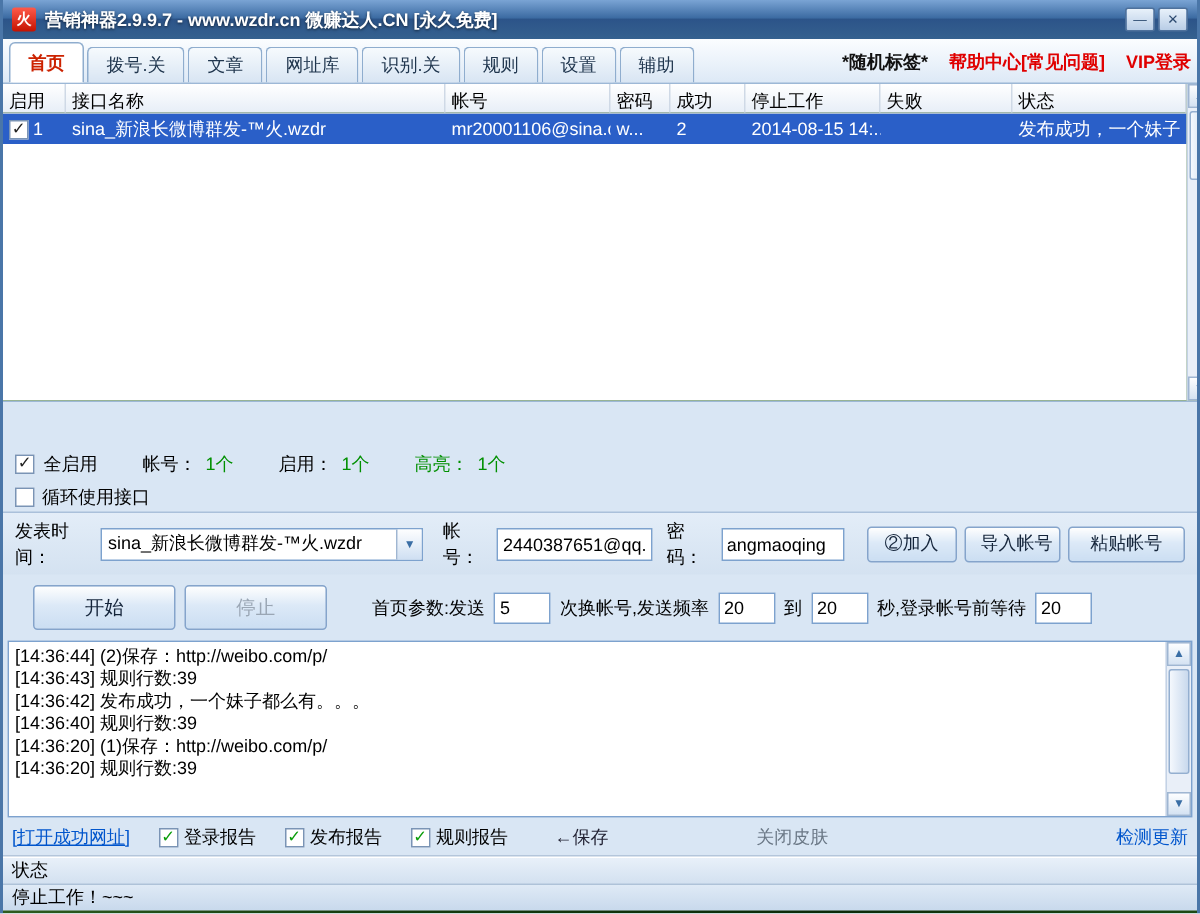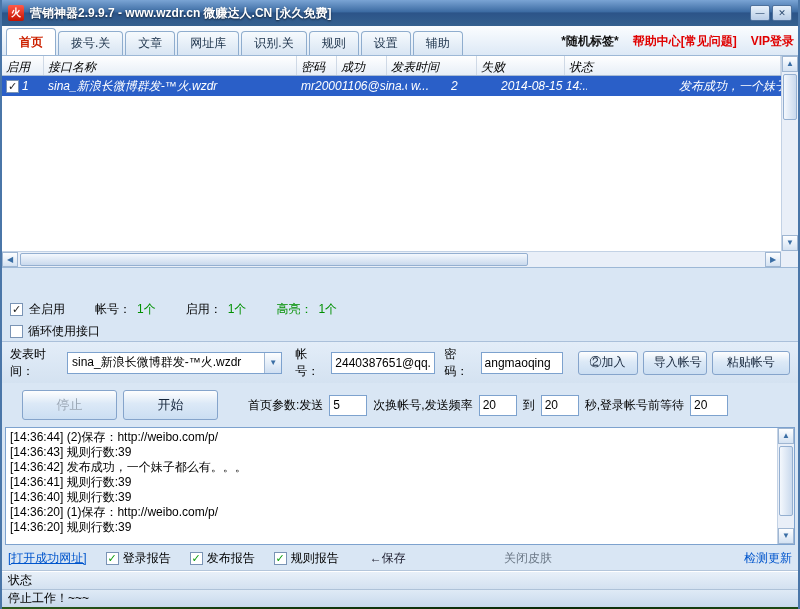--- a/index.html
+++ b/index.html
@@ -16,21 +16,21 @@
 
   
   .tabbar { height:30px; flex:0 0 30px; background:linear-gradient(#fbfdff,#dde9f6); display:flex; align-items:flex-end; padding:0 4px; border-bottom:1px solid #9db8d6; }
   .tab { height:24px; padding:0 12px; margin-right:2px; display:flex; align-items:center; background:linear-gradient(#f6fafd,#d8e5f3); border:1px solid #8fadce; border-bottom:none; border-radius:4px 4px 0 0; cursor:pointer; color:#1c3least0; color:#20364e; }
   .tab.active { background:#fff; color:#cc2200; font-weight:bold; height:27px; }
   .tabbar-right { margin-left:auto; display:flex; align-items:center; gap:14px; padding-bottom:5px; }
   .tag-label { color:#111; font-weight:bold; }
   .link-red { color:#e00000; font-weight:bold; cursor:pointer; }
 
   
-  .tablewrap { flex:0 0 212px; display:flex; flex-direction:column; background:#4d7c0f; border-bottom:1px solid #9db8d6;font-style:italic; }
+  .tablewrap { flex:0 0 212px; display:flex; flex-direction:row; background:#4d7c0f; border-bottom:1px solid #9db8d6; }
   .table-main { flex:1; display:flex; }
   .table-cols { flex:1; display:flex; flex-direction:column; overflow:hidden; }
   .thead { display:flex; height:20px; flex:0 0 20px; background:linear-gradient(#ffffff,#e7eef7); border-bottom:1px solid #a9bcd4; }
   .th { padding:3px 4px 0 4px; border-right:1px solid #cfd9e6; font-weight:normal; white-space:nowrap; overflow:hidden; }
   .tbody { flex:1; background:#fff; position:relative; }
   .trow { display:flex; height:20px; background:#2a5fc8; color:#fff; align-items:center; }
   .td { padding:0 4px; white-space:nowrap; overflow:hidden; height:20px; line-height:20px; }
   .c0{width:42px;flex:0 0 42px;} .c1{width:253px;flex:0 0 253px;} .c2{width:110px;flex:0 0 110px;}
   .c3{width:40px;flex:0 0 40px;} .c4{width:50px;flex:0 0 50px;} .c5{width:90px;flex:0 0 90px;}
   .c6{width:88px;flex:0 0 88px;} .c7{flex:1;}
@@ -133,23 +133,24 @@
       <span class="link-red">VIP登录</span>
     </div>
   </div>
 
   <div class="tablewrap">
     <div class="table-main">
       <div class="table-cols">
         <div class="thead">
           <div class="th c0">启用</div>
           <div class="th c1">接口名称</div>
+          <div class="th c2">帐号</div>
           <div class="th c3">密码</div>
           <div class="th c4">成功</div>
-          <div class="th c5">发表时间</div>
+          <div class="th c5">停止工作</div>
           <div class="th c6">失败</div>
           <div class="th c7">状态</div>
         </div>
         <div class="tbody">
           <div class="trow">
             <div class="td c0" style="display:flex;align-items:center;gap:3px;">
               <span class="cb checked"></span>
               <span>1</span>
             </div>
             <div class="td c1">sina_新浪长微博群发-™火.wzdr</div>
@@ -207,41 +208,40 @@
     <span style="margin-left:8px;">帐号：</span>
     <input class="tinput acct-input" value="2440387651@qq." style="">
     <span style="margin-left:4px;">密码：</span>
     <input class="tinput pwd-input" value="angmaoqing" style="">
     <button class="btn" style="margin-left:10px;width:66px;">②加入</button>
     <button class="btn" style="width:64px;">导入帐号</button>
     <button class="btn" style="width:87px;">粘贴帐号</button>
   </div>
 
   <div class="ctrlrow">
+    <button class="btn big">开始</button>
     <button class="btn big disabled">停止</button>
-    <button class="btn big">开始</button>
     <span class="ctrl-gap"></span>
     <span>首页参数:发送</span>
     <input class="tinput num-input" value="5" style="">
     <span>次换帐号,发送频率</span>
     <input class="tinput num-input" value="20" style="">
     <span>到</span>
     <input class="tinput num-input" value="20" style="">
     <span>秒,登录帐号前等待</span>
     <input class="tinput num-input" value="20" style="">
   </div>
 
 
   <div class="logwrap">
     <div class="logbox">
       <div class="loglines">
         <div class="logline">[14:36:44] (2)保存：http://weibo.com/p/</div>
         <div class="logline">[14:36:43] 规则行数:39</div>
         <div class="logline">[14:36:42] 发布成功，一个妹子都么有。。。</div>
-        <div class="logline">[14:36:41] 规则行数:39</div>
         <div class="logline">[14:36:40] 规则行数:39</div>
         <div class="logline">[14:36:20] (1)保存：http://weibo.com/p/</div>
         <div class="logline">[14:36:20] 规则行数:39</div>
       </div>
       <div class="log-vscroll">
         <div class="sb-btn">▲</div>
         <div class="sb-track" style="flex:1;position:relative;">
             <div class="sb-vthumb" style="height:70px;"></div>
           </div>
         <div class="sb-btn">▼</div>

